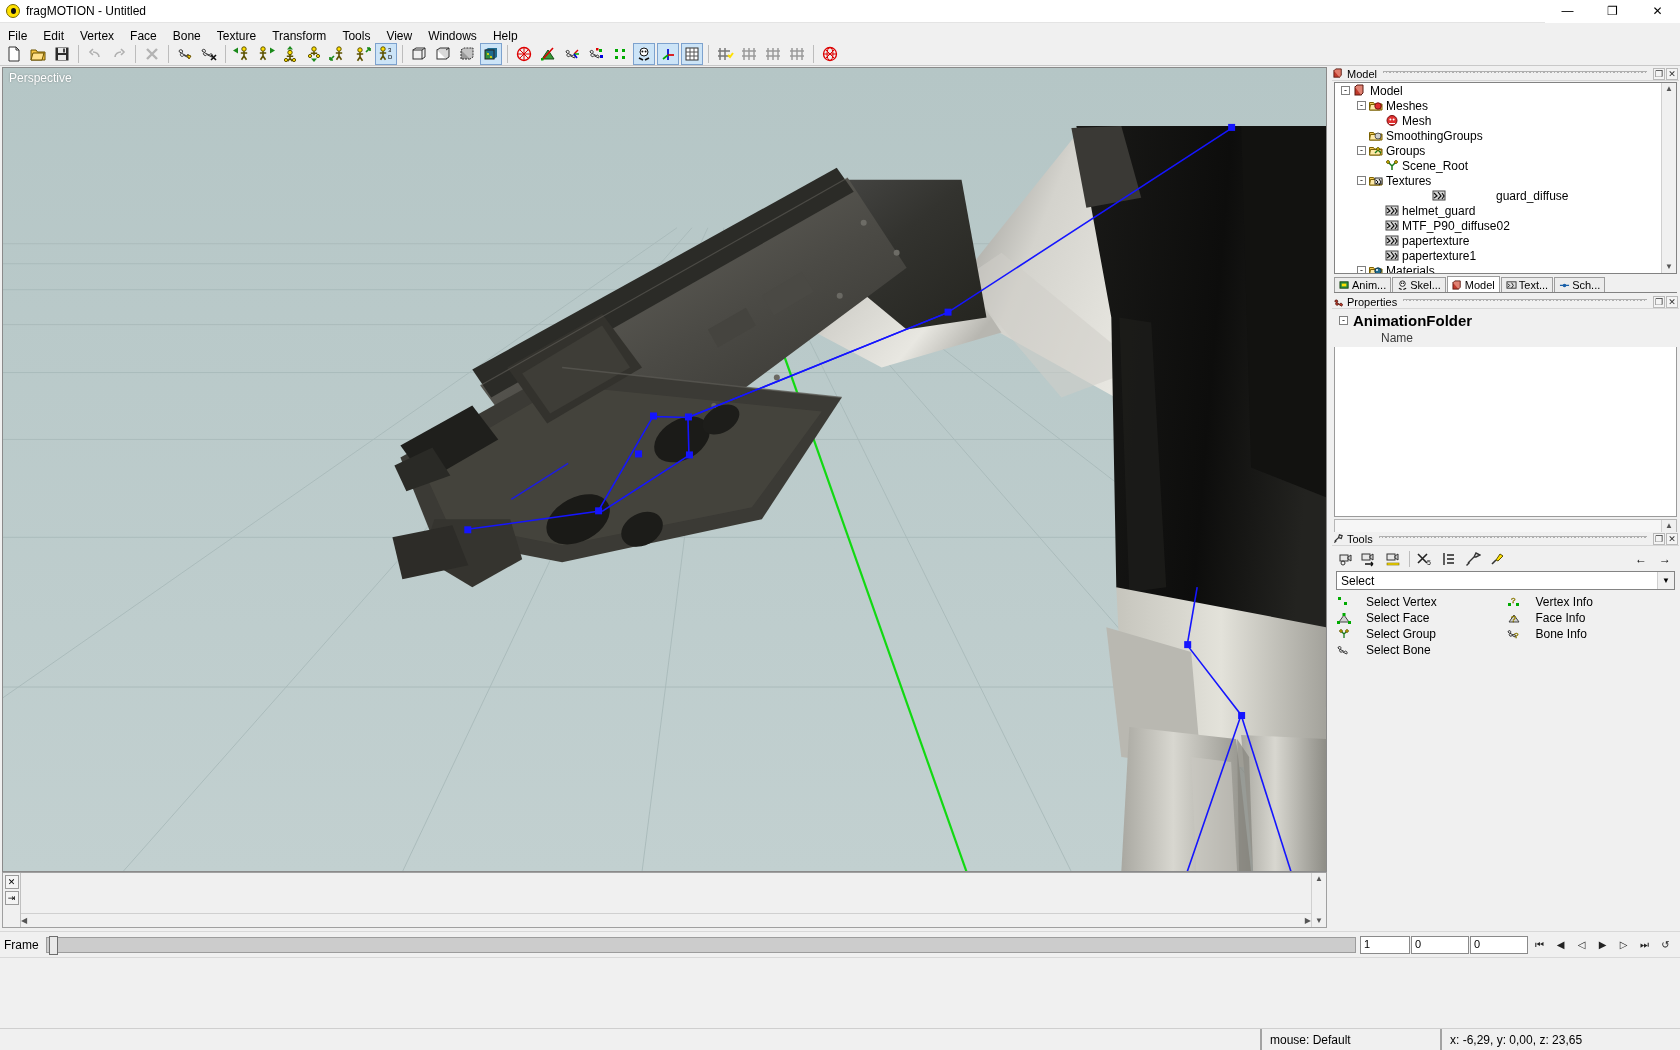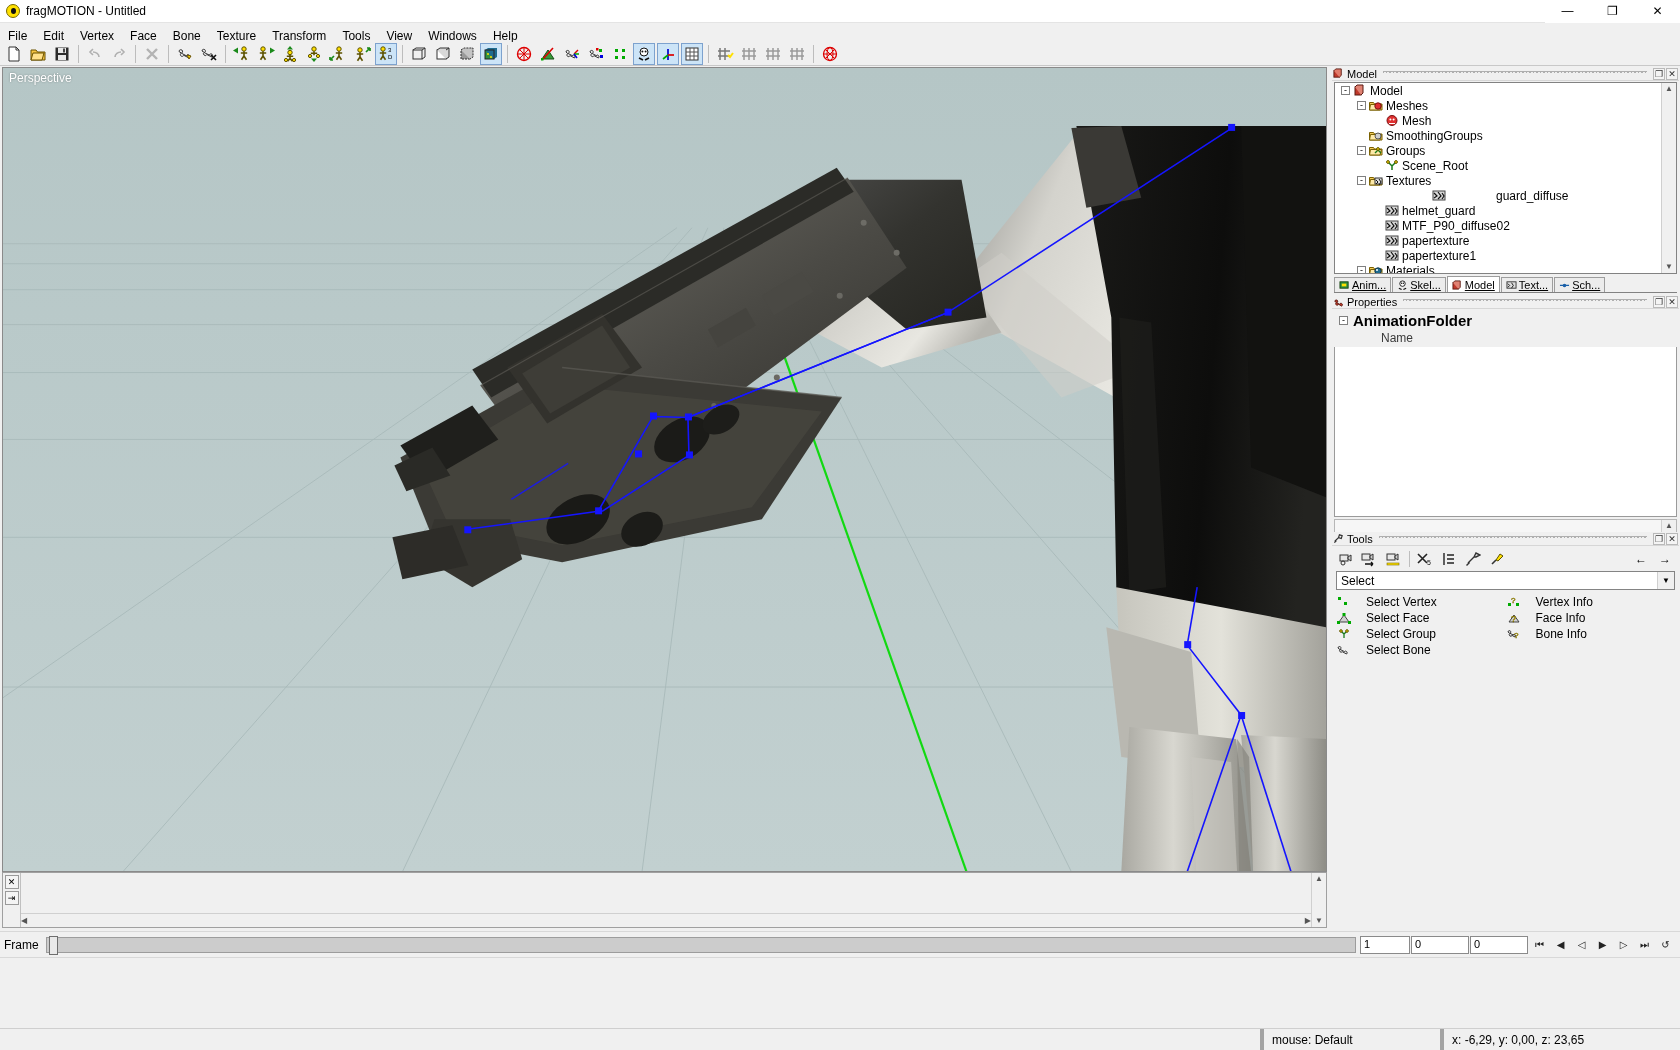--- a/index.html
+++ b/index.html
@@ -129,21 +129,21 @@
     position: absolute; left: 0; top: 957px; width: 1680px; height: 93px;
     background: #f0f0f0; border-top: 1px solid #d8d8d8;
   }
   #status-row {
     position: absolute; left: 0; bottom: 0; width: 1680px; height: 22px;
     display: flex; align-items: center; border-top: 1px solid #cfcfcf;
     background: #f0f0f0;
   }
   #status-spacer { flex: 1 1 auto; }
   .status-cell {
-    font-size: 12px; padding: 0 8px; border-left: 4px solid #a3a3a3; height: 22px;
+    font-size: 12px; padding: 0 8px; border-left: 2px solid #a3a3a3; height: 22px;
     display: flex; align-items: center;
   }
   #status-mouse { width: 180px; }
   #status-coords { width: 240px; }
 
   
   #rightdock {
     position: absolute; left: 1332px; top: 67px; width: 347px; height: 862px;
   }
   .panel { background: #f0f0f0; }
@@ -182,21 +182,21 @@
   .tlabel { margin-left: 2px; }
   #tree-vscroll {
     position: absolute; right: 0; top: 0; width: 15px; height: 100%;
     background: #f0f0f0; border-left: 1px solid #cfcfcf;
     display: flex; flex-direction: column; justify-content: space-between; align-items: center;
   }
 
   
   #dock-tabs {
     position: absolute; left: 2px; top: 209px; width: 343px; height: 17px;
-    display: flex; align-items: center; border-bottom: 1px solid #828282; text-decoration: underline;
+    display: flex; align-items: center; border-bottom: 1px solid #828282;
   }
   .dtab {
     height: 15px; display: flex; align-items: center; padding: 0 4px; font-size: 11px;
     background: #ececec; border: 1px solid #9d9d9d; border-bottom: none; margin-right: 1px;
   }
   .dtab.active { background: #ffffff; height: 16px; font-weight: normal; }
   .dtab .dt-ic { margin-right: 2px; display:flex; }
 
   
   #props-panel { position: absolute; left: 0; top: 228px; width: 347px; height: 297px; }

